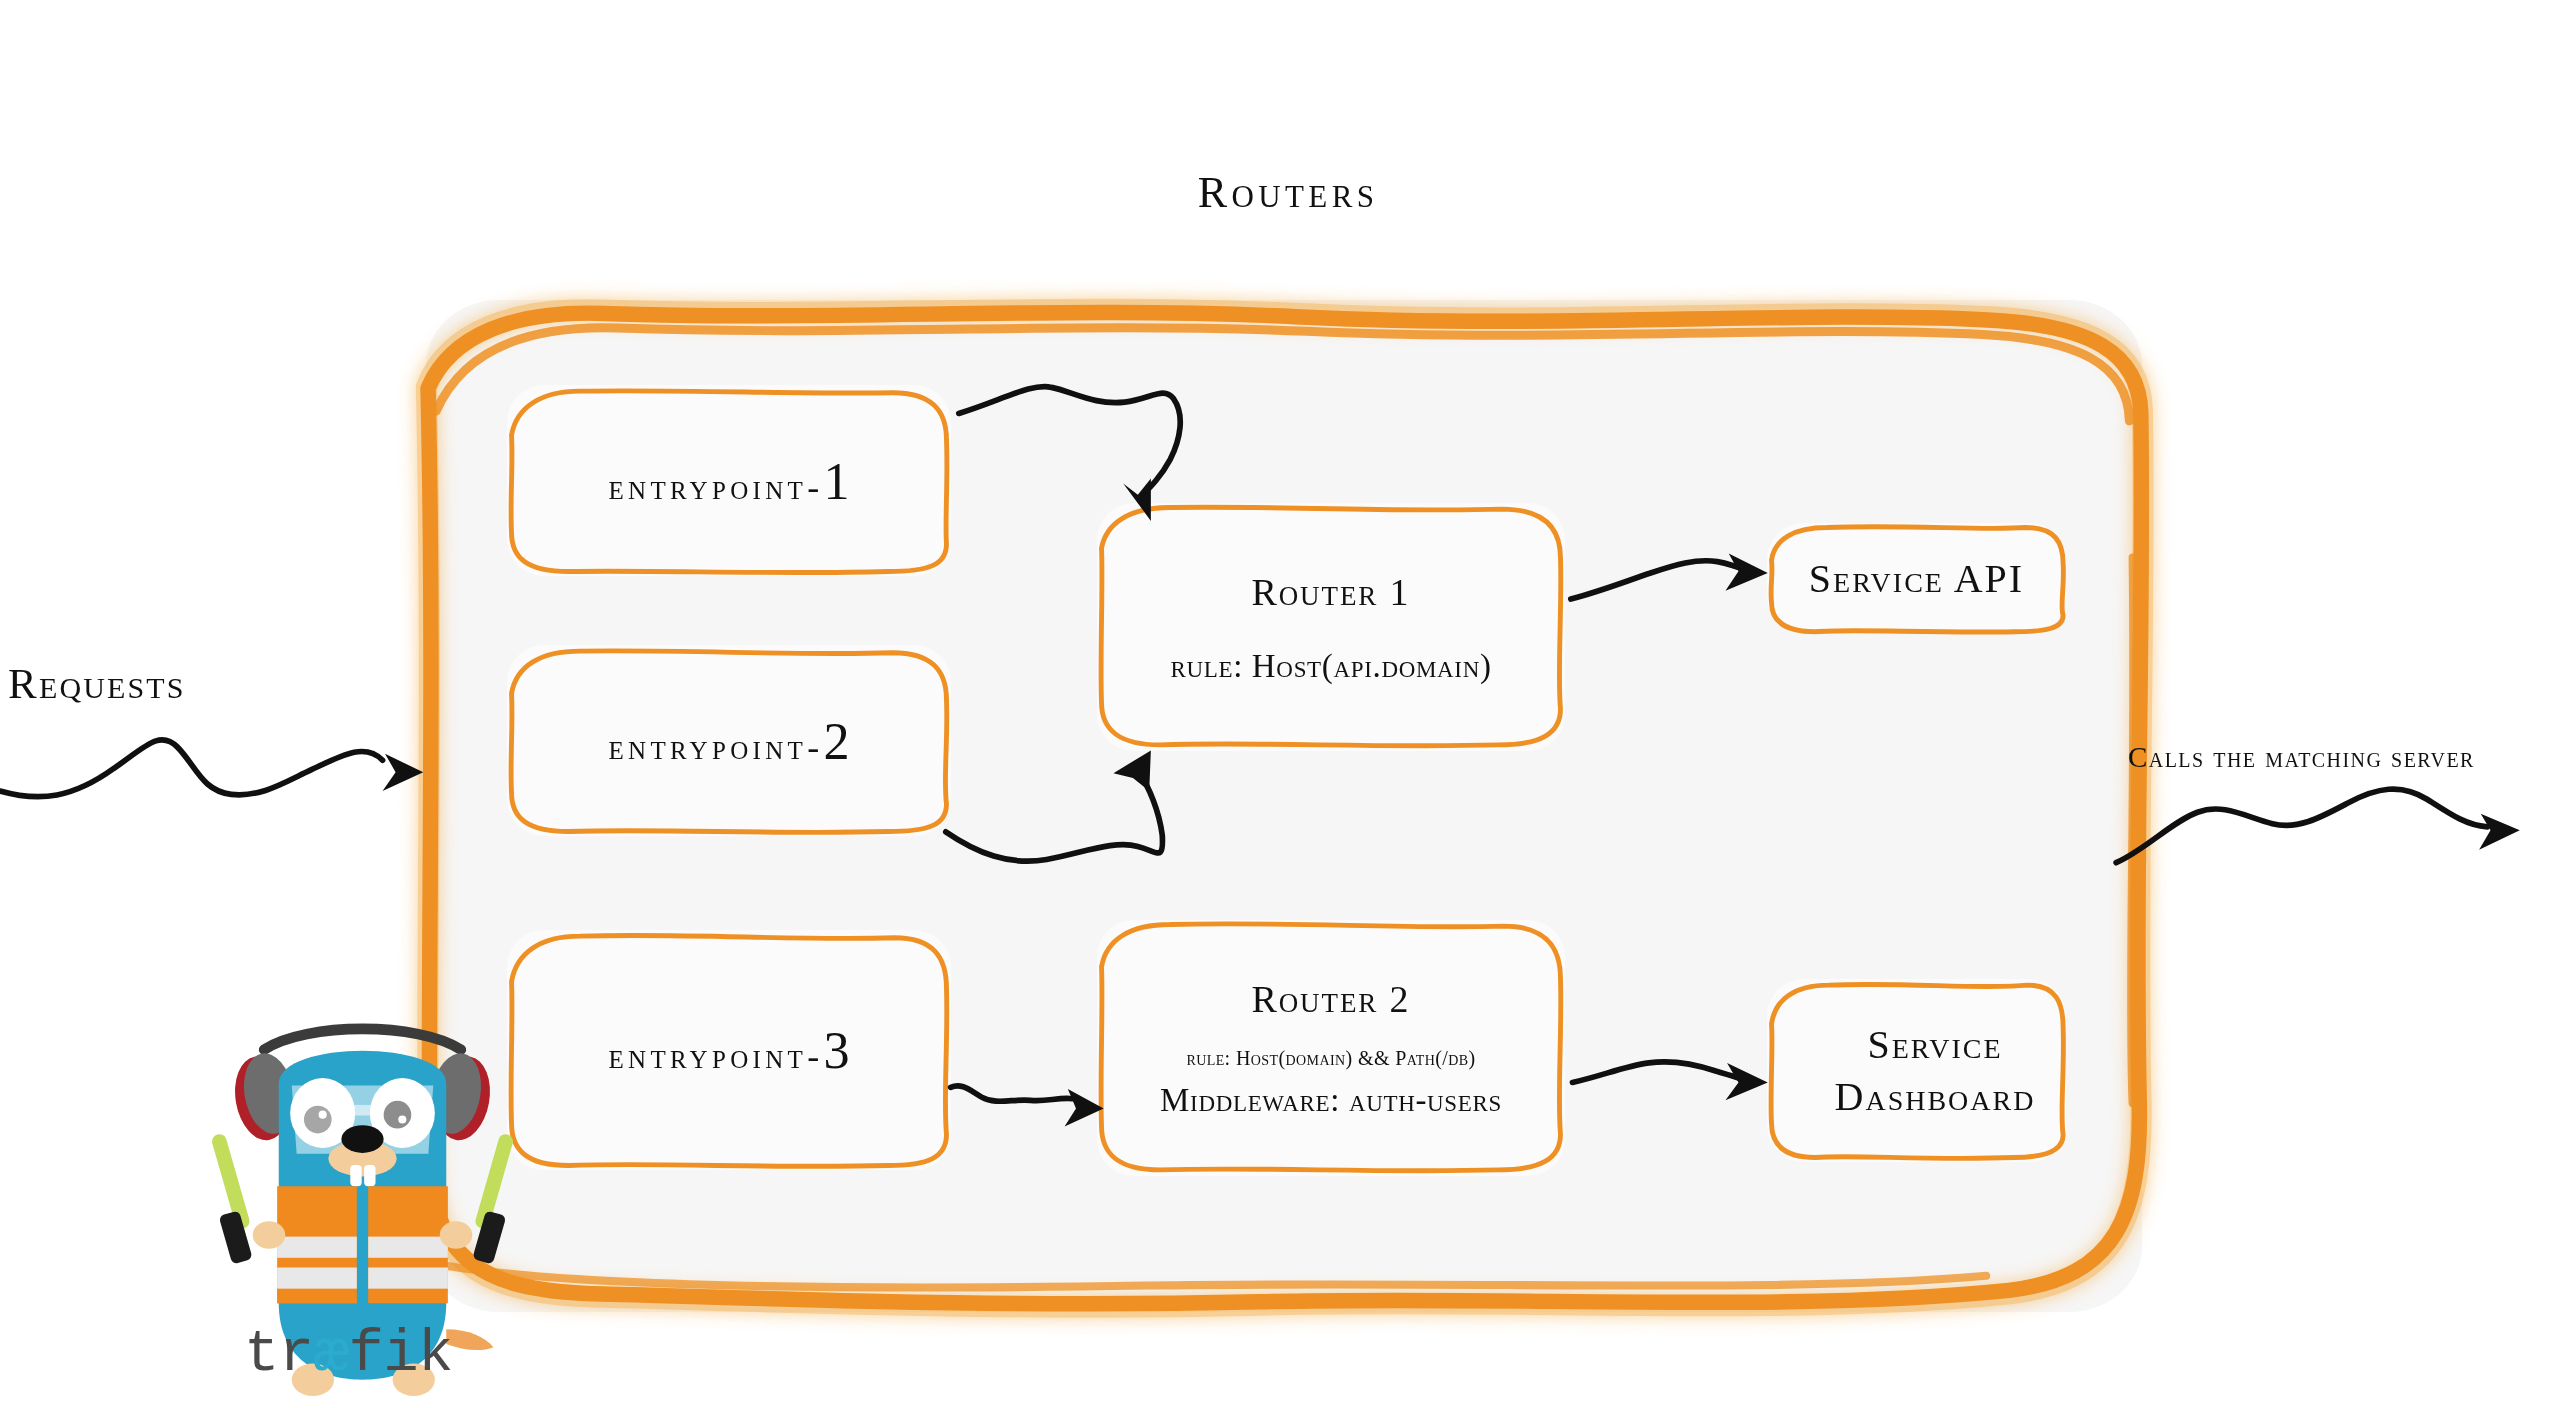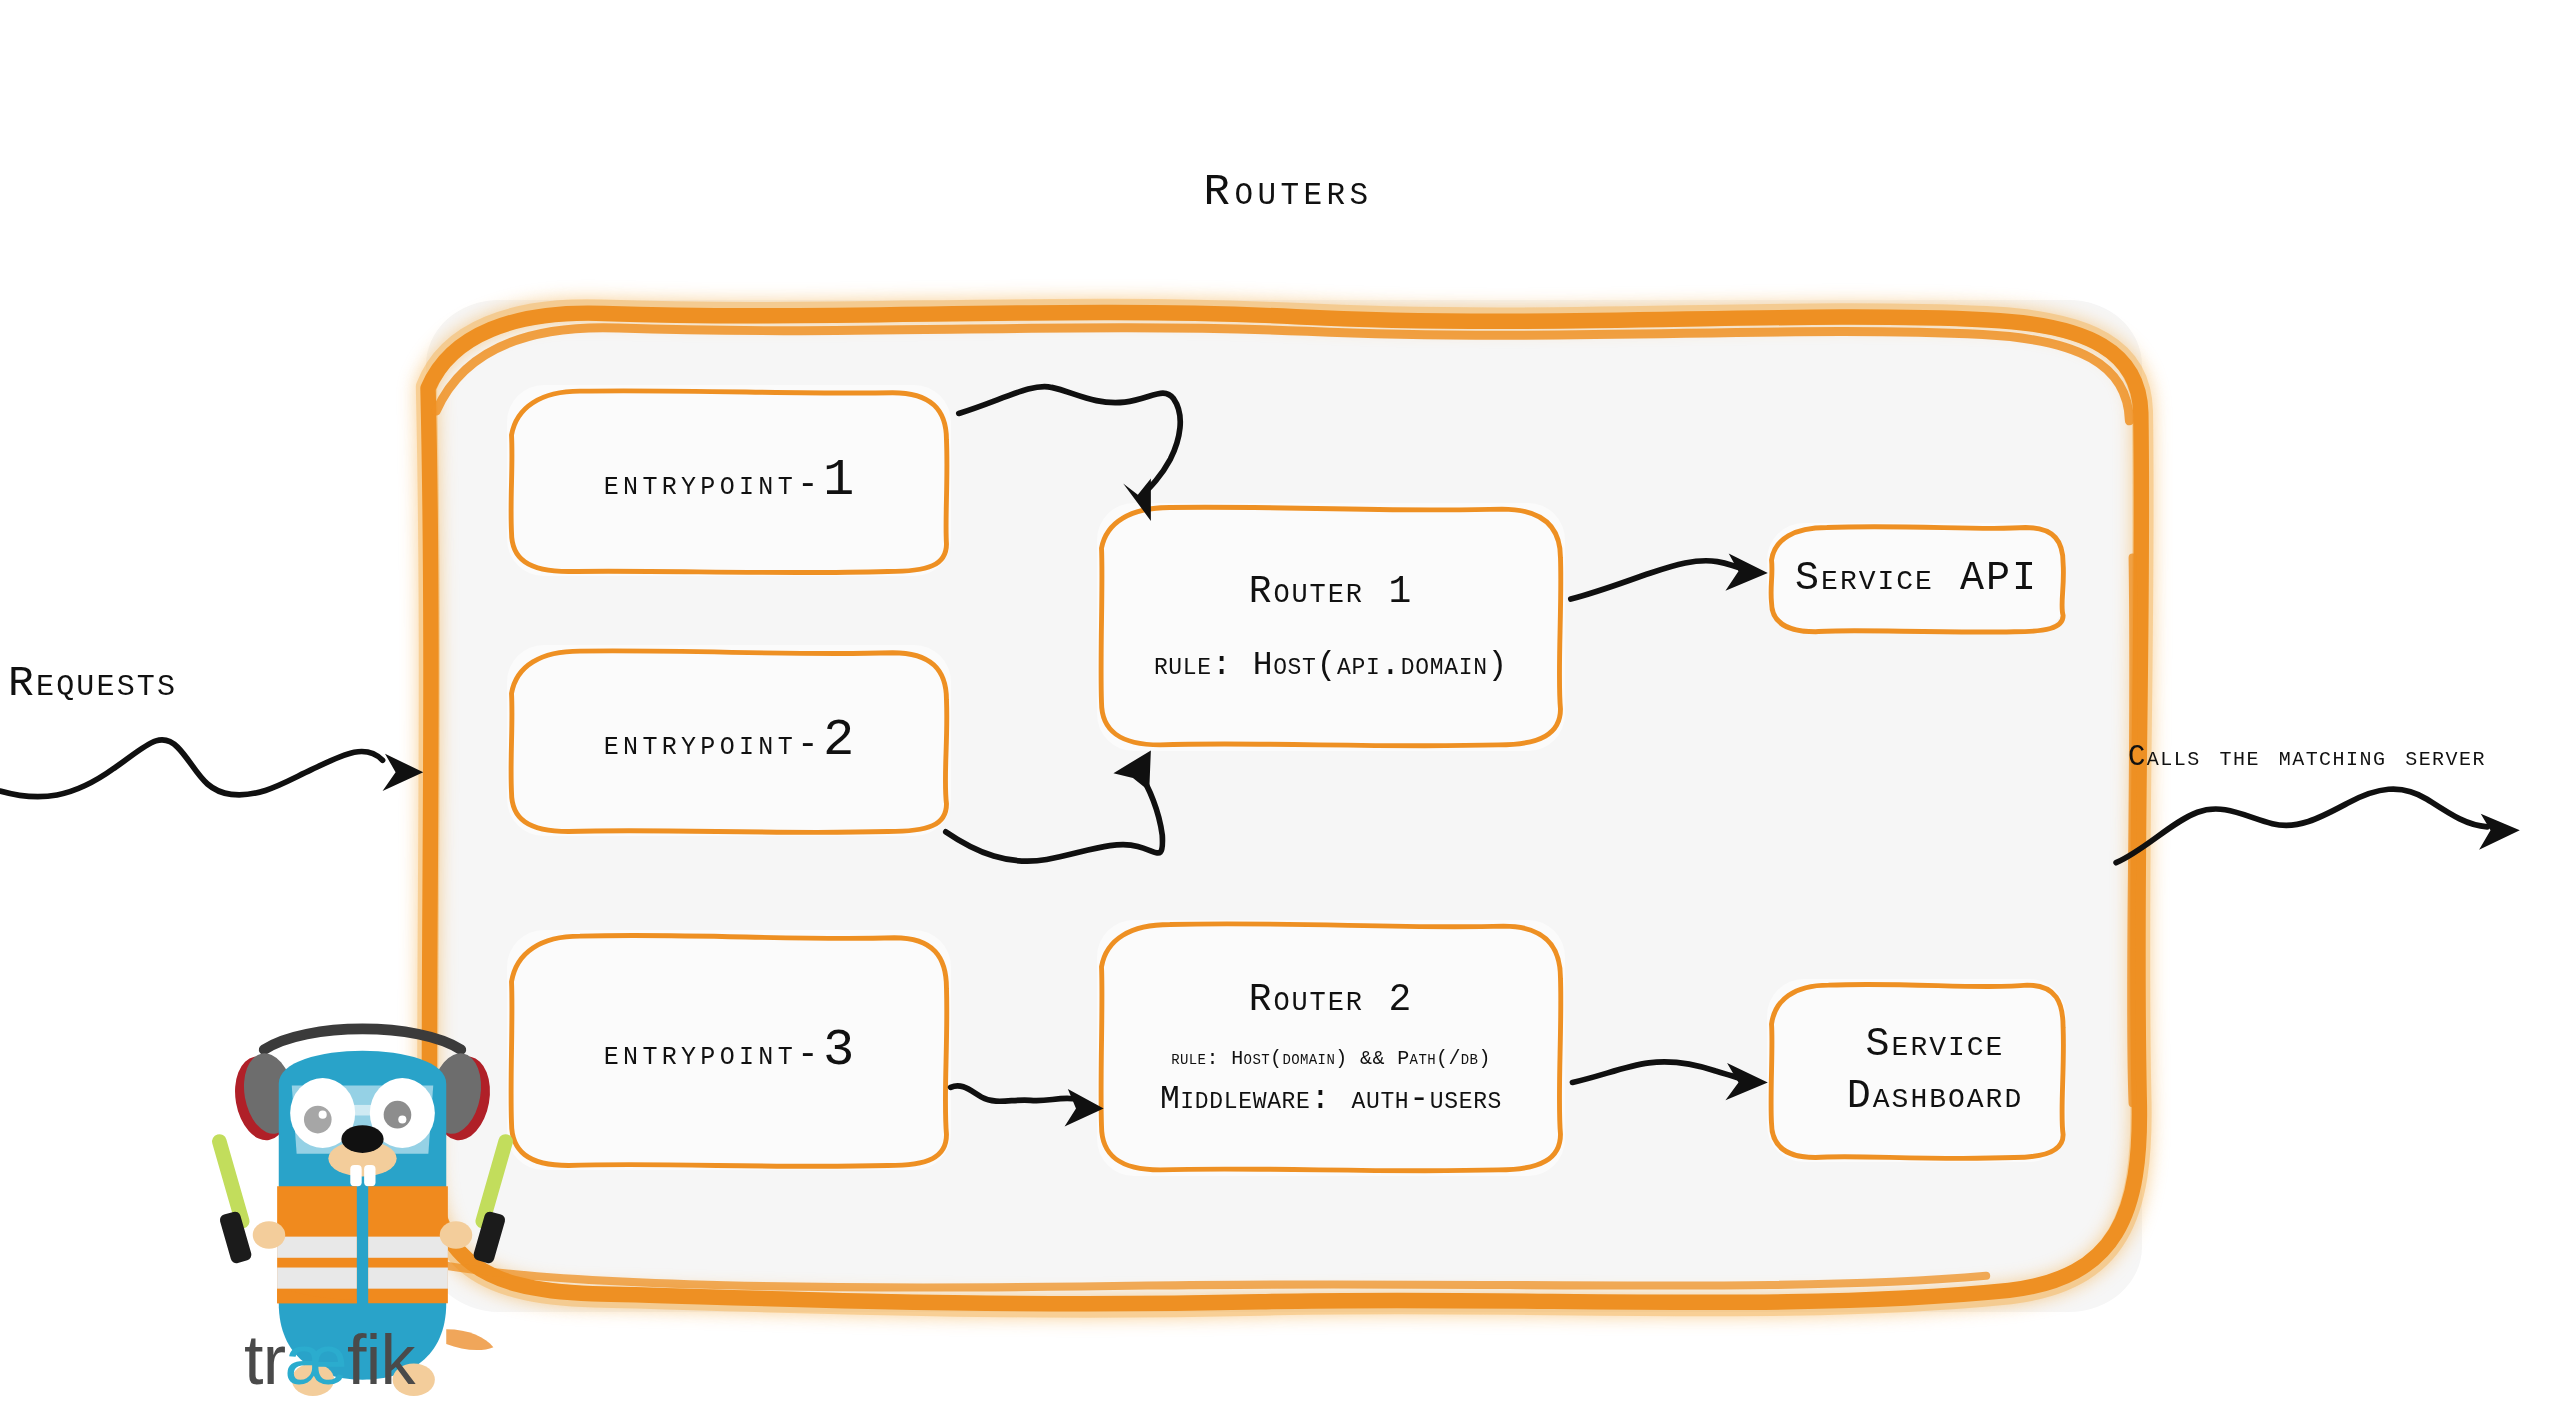--- a/index.html
+++ b/index.html
@@ -11,21 +11,21 @@
     position: relative;
     width: 2576px;
     height: 1408px;
     background: #ffffff;
     overflow: hidden;
     font-family: "DejaVu Sans", sans-serif;
   }
 
   
   .hand {
-    font-family: Liberation Mono, monospace;
+    font-family: Liberation Serif, serif;
     font-weight: 500;
     color: #111111;
     font-variant: small-caps;
     letter-spacing: 0.03em;
     white-space: nowrap;
   }
 
   
   #title {
     position: absolute;
@@ -141,22 +141,22 @@
   #mascot svg { width: 100%; height: 100%; overflow: visible; }
 
   #logo {
     position: absolute;
     left: 244px;
     top: 1325px;
     width: 244px;
     height: 81px;
   }
   #logo .wordmark {
-    font-family: Liberation Sans, sans-serif;
-    font-size: 70px;
+    font-family: Liberation Mono, monospace;
+    font-size: 59px;
     font-weight: 400;
     letter-spacing: -0.01em;
     line-height: 1;
   }
   .logo-dark { color: #4a4a4a; }
   .logo-cyan { color: #2bacce; }
 </style>
 </head>
 <body>
 

